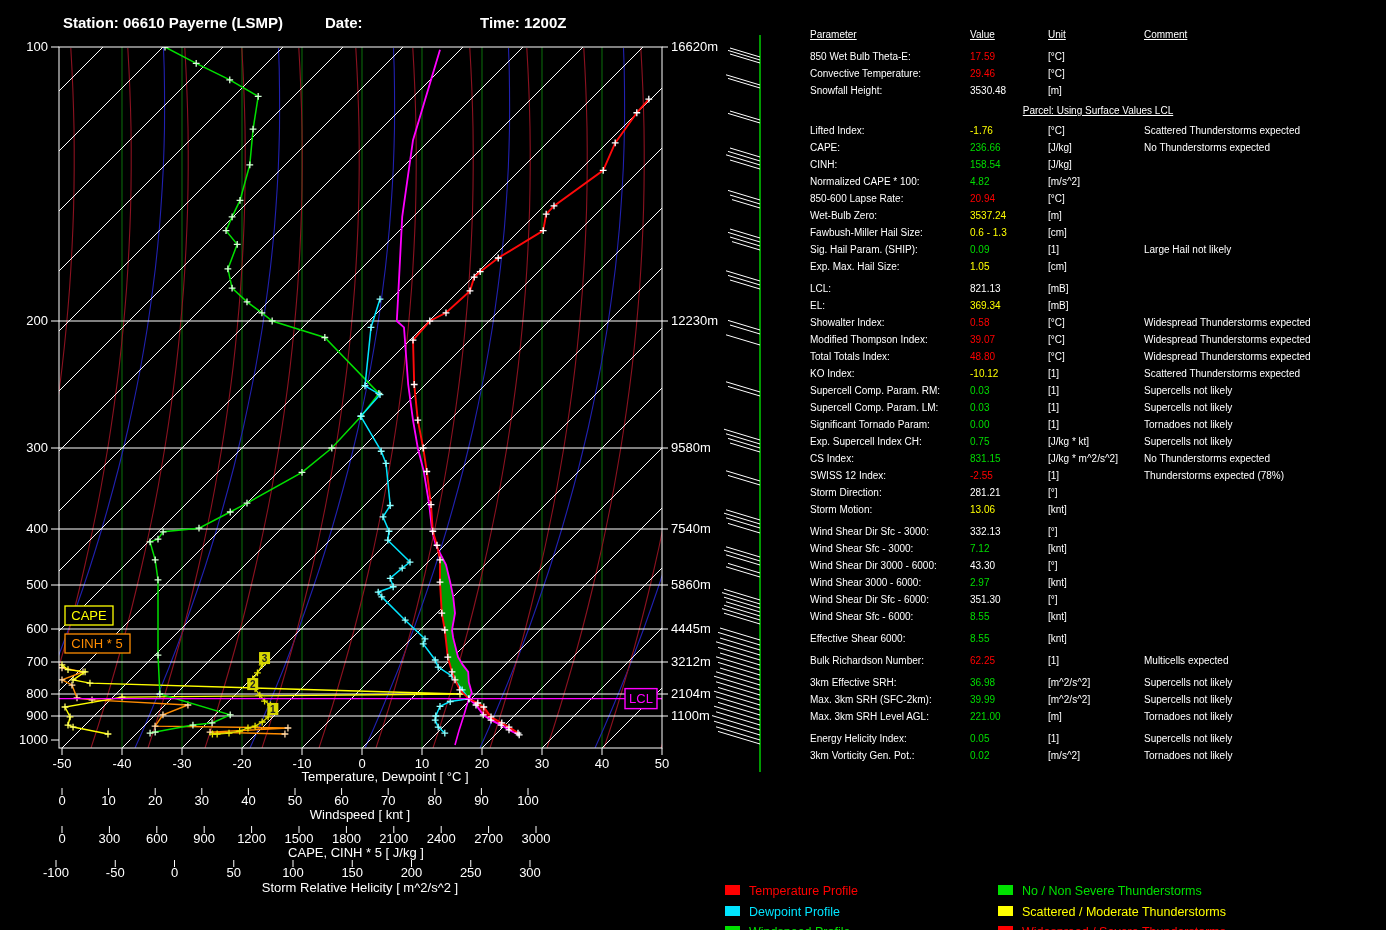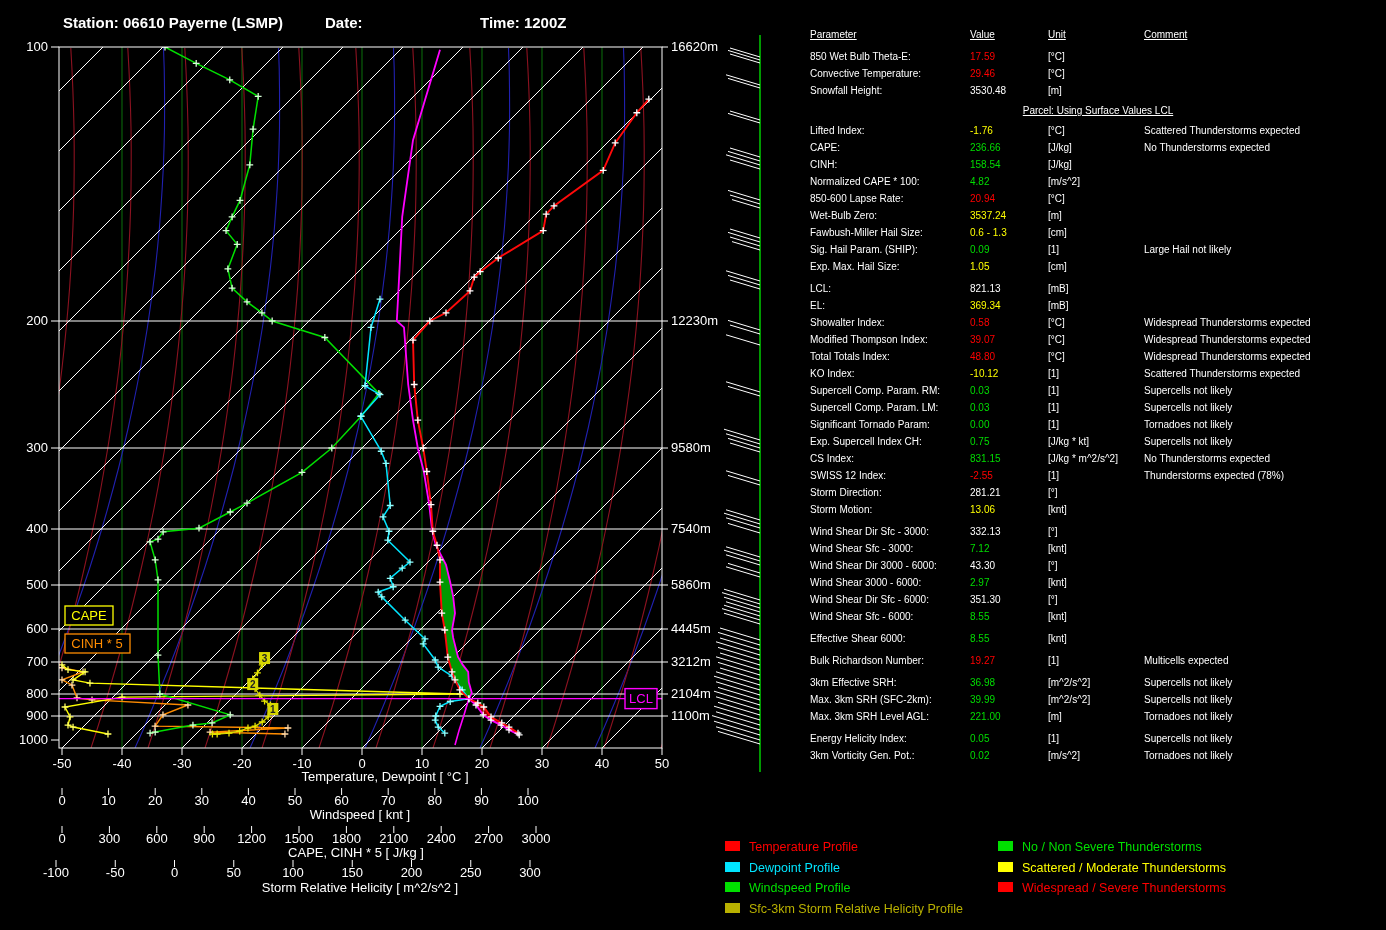--- a/index.html
+++ b/index.html
@@ -14,21 +14,21 @@
   .trow .val{grid-column:2;}
   .trow .lab2{grid-column:1;}
   .trow .unit{grid-column:4;}
   .trow .com{grid-column:5;}
   .thead span{text-decoration:underline;color:#fff;}
   .sect{margin-top:3px;height:20px;text-decoration:underline;color:#fff;text-align:center;}
   .gap{margin-top:5px;}
   .c-red{color:#ff0000}.c-green{color:#00dd00}.c-yellow{color:#ffff00}.c-white{color:#fff}
   
   #legend{position:absolute;left:710px;top:840px;width:670px;font-size:12.5px;}
-  .leg-item{position:absolute;height:16px;white-space:nowrap;}
+  .leg-item{position:absolute;height:16px;white-space:nowrap;margin-top:44px;}
   .leg-sw{display:inline-block;width:15px;height:10px;margin-right:9px;}
   .leg-txt{vertical-align:top;}
 </style>
 </head>
 <body>
 <div id="stage">
 
 <div class="hdr" id="station-h">Station: 06610 Payerne (LSMP)</div>
 <div class="hdr" id="date-h">Date:</div>
 <div class="hdr" id="time-h">Time: 1200Z</div>
@@ -796,21 +796,21 @@
       </div>
       <div class="trow gap">
         <span class="lab2 c-white">Effective Shear 6000:</span>
 <span class="val c-green">8.55</span>
         <span></span>
 <span class="unit c-white">[knt]</span>
 <span class="com c-white"></span>
       </div>
       <div class="trow gap">
         <span class="lab2 c-white">Bulk Richardson Number:</span>
-<span class="val c-red">19.27</span>
+<span class="val c-red">62.25</span>
         <span></span>
 <span class="unit c-white">[1]</span>
 <span class="com c-white">Multicells expected</span>
       </div>
       <div class="trow gap">
         <span class="lab2 c-white">3km Effective SRH:</span>
 <span class="val c-green">36.98</span>
         <span></span>
 <span class="unit c-white">[m^2/s^2]</span>
 <span class="com c-white">Supercells not likely</span>

